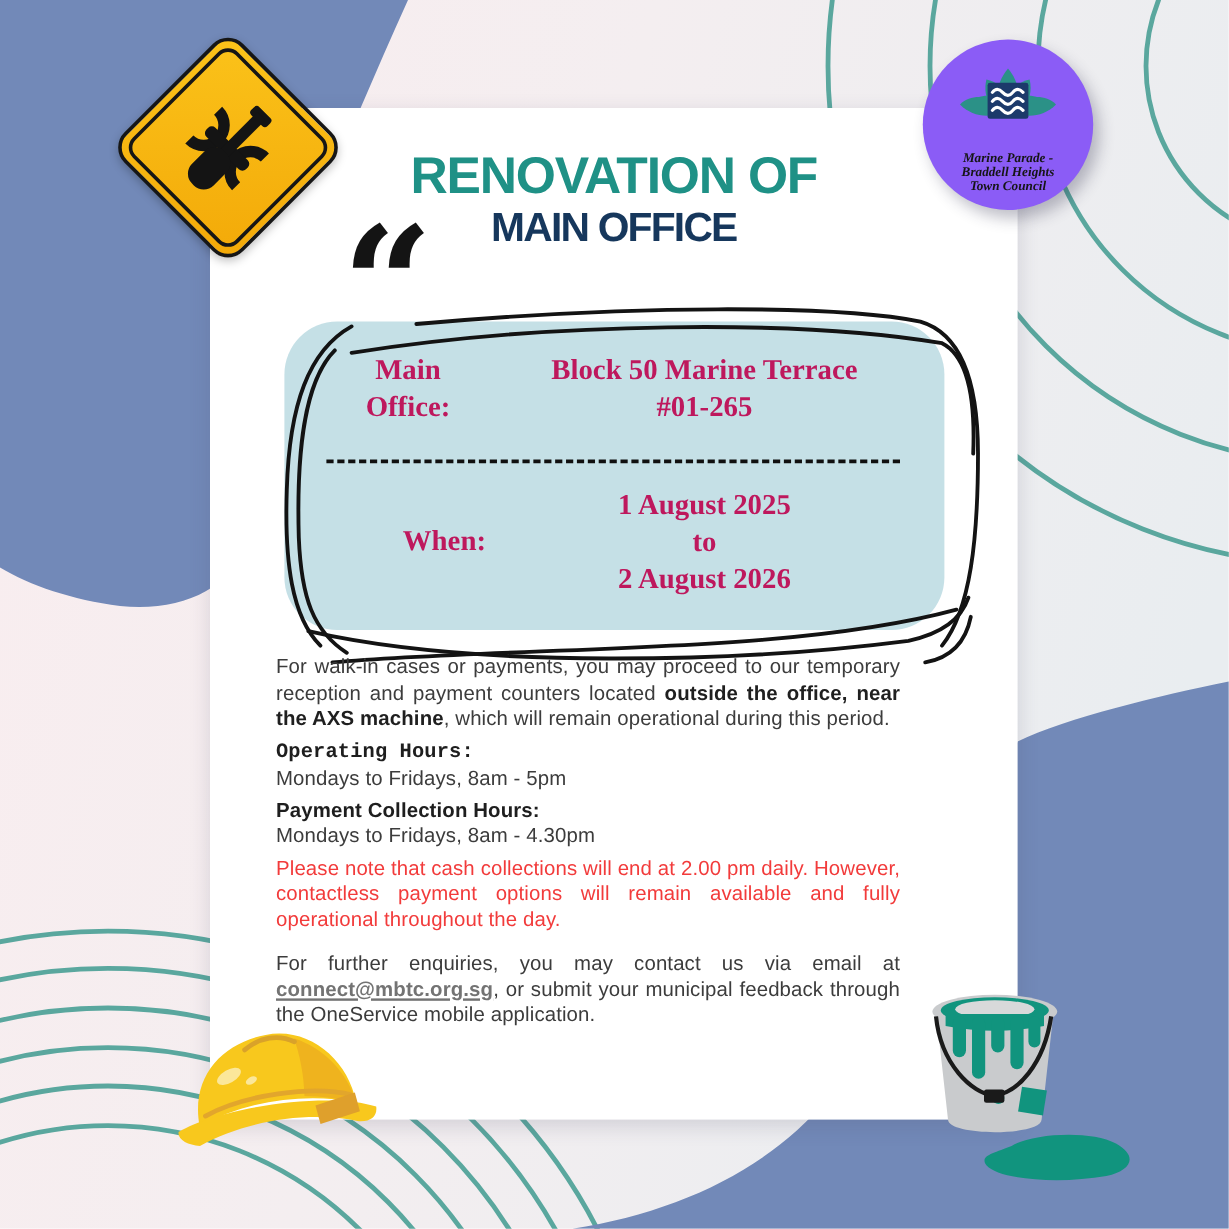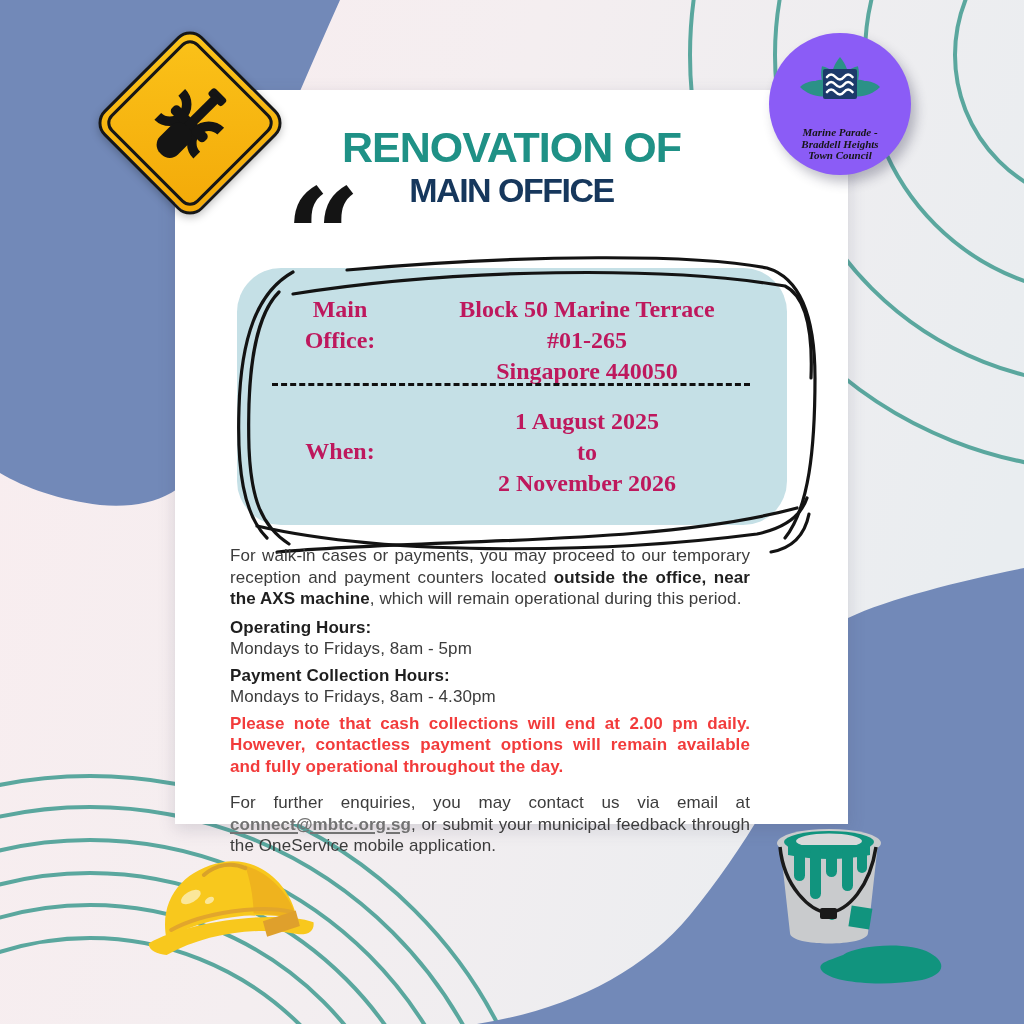--- a/index.html
+++ b/index.html
@@ -4,55 +4,55 @@
 <style>
   html,body{margin:0;padding:0;}
   body{
     width:1024px;height:1024px;position:relative;overflow:hidden;
     font-family:"Liberation Sans", sans-serif;background:#fff;
   }
   
   #bg{position:absolute;left:0;top:0;width:1024px;height:1024px;z-index:0;}
   
   .card{
-    position:absolute;left:175px;top:90px;width:673px;height:734px;
+    position:absolute;left:175px;top:90px;width:673px;height:843px;
     background:#ffffff;z-index:1;box-shadow:0 5px 16px rgba(70,70,100,.18);
   }
   
   .title{position:absolute;top:36px;left:0;right:0;text-align:center;z-index:2;line-height:1;}
   .title .t1{font-size:43px;font-weight:800;color:#1F9186;letter-spacing:-1px;}
   .title .t2{font-size:34px;font-weight:800;color:#16375C;letter-spacing:-1.5px;margin-top:4px;}
   
   .bubble{
     position:absolute;left:62px;top:178px;width:550px;height:257px;
     background:#C5E0E6;border-radius:44px;z-index:2;
   }
   .quote{
     position:absolute;left:48px;top:-96px;z-index:3;pointer-events:none;
     font-family:"DejaVu Serif", serif;font-weight:bold;font-size:132px;line-height:1;
     color:#141414;
   }
   .sketch{position:absolute;left:-40px;top:-60px;width:630px;height:357px;z-index:2;pointer-events:none;}
   .b-label,.b-value{position:absolute;font-weight:bold;color:#be185d;font-size:24px;line-height:31px;text-align:center;font-family:Liberation Serif, serif;}
   .lab1{left:38px;top:26px;width:130px;}
   .val1{left:175px;top:26px;width:350px;}
-  .lab2{left:38px;top:168px;width:130px;}
+  .lab2{left:38px;top:168px;width:130px;text-align:right;}
   .val2{left:175px;top:138px;width:350px;}
   .divider{position:absolute;left:35px;top:115px;width:478px;border-top:3px dashed #101010;}
   
   .textcol{position:absolute;left:55px;top:455px;width:520px;z-index:2;
     font-size:17px;line-height:21.5px;color:#3C3C3C;text-align:justify;letter-spacing:.1px;}
   .textcol p{margin:0;}
   .textcol b{color:#1F1F1F;}
   .hours-label{font-weight:bold;color:#1E1E1E;}
-  .gap1{margin-top:7px !important;}
+  .gap1{margin-top:7px !important;font-family:Liberation Mono, monospace;}
   .gap2{margin-top:5px !important;}
   .gap3{margin-top:5px !important;}
   .gap4{margin-top:15px !important;}
-  .alert{color:#F23B3B;font-weight:bold;}
+  .alert{color:#F23B3B;font-weight:normal;}
   .email{font-weight:bold;color:#737373;text-decoration:underline;text-decoration-thickness:2px;text-underline-offset:2px;}
   
   .sign{
     position:absolute;left:120px;top:53px;width:134px;height:134px;z-index:3;
     transform:rotate(45deg);background:linear-gradient(135deg,#FBC31A,#F3A908);
     border:3px solid #161616;border-radius:18px;box-shadow:2px 2px 8px rgba(0,0,0,.25);
   }
   .sign::before{content:"";position:absolute;inset:5px;border:3px solid #161616;border-radius:12px;}
   .sign svg{position:absolute;inset:14px;}
   
@@ -118,28 +118,27 @@
         <path d="M 82,84 C 56,110 50,170 52,240 C 54,290 64,318 92,336"></path>
         <path d="M 60,318 C 200,350 420,344 560,326 C 588,320 604,308 610,290"></path>
         <path d="M 80,344 C 240,330 460,338 600,300"></path>
         <path d="M 574,344 C 596,340 608,326 612,306"></path>
       </g>
     </svg>
     <div class="b-label lab1">Main Office:</div>
     <div class="b-value val1">
       <div>Block 50 Marine Terrace</div>
       <div>#01-265</div>
-      <div>Singapore 440050</div>
     </div>
     <div class="divider"></div>
     <div class="b-label lab2">When:</div>
     <div class="b-value val2">
       <div>1 August 2025</div>
       <div>to</div>
-      <div>2 November 2026</div>
+      <div>2 August 2026</div>
     </div>
   </div>
 
   <div class="textcol">
     <p><span>For walk-in cases or payments, you may proceed to our temporary reception and payment counters located </span><b>outside the office, near the AXS machine</b><span>, which will remain operational during this period.</span></p>
 
     <p class="hours-label gap1">Operating Hours:</p>
     <p>Mondays to Fridays, 8am - 5pm</p>
 
     <p class="hours-label gap2">Payment Collection Hours:</p>

